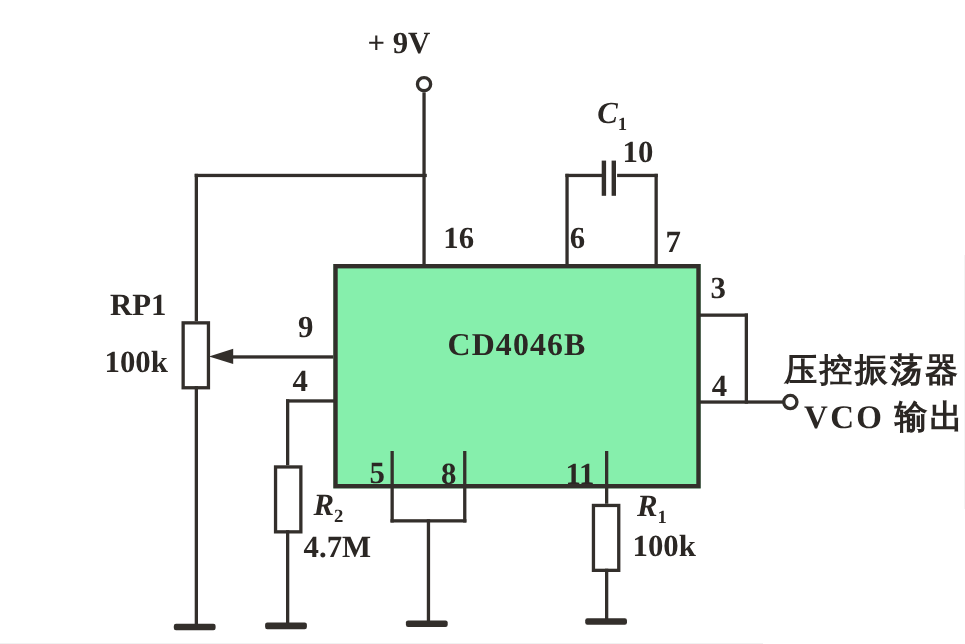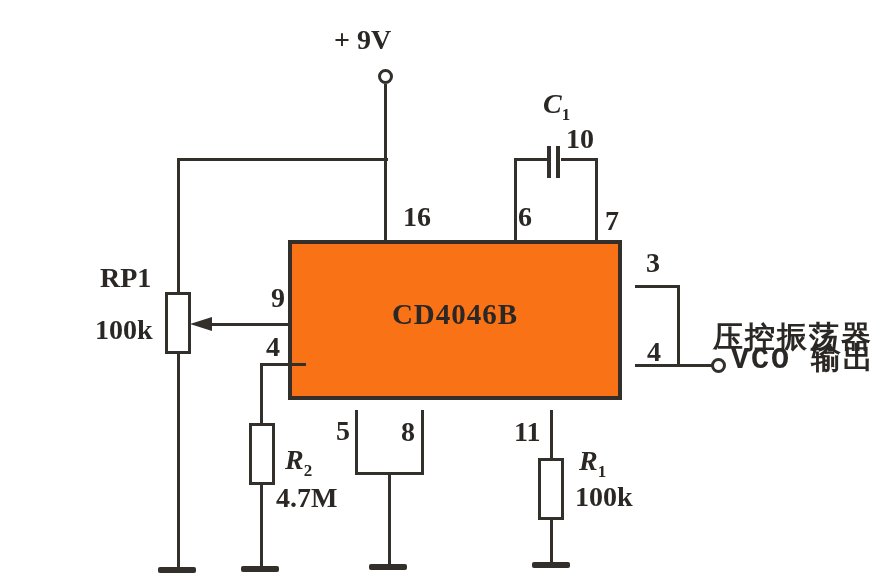--- a/index.html
+++ b/index.html
@@ -12,22 +12,22 @@
     position:relative;
     width:877px;height:585px;
     background:var(--bg);
     font-family:"Liberation Serif", serif;
     color:var(--text);
     overflow:hidden;
   }
   .wire{position:absolute;background:var(--line);}
   .comp{position:absolute;background:#fff;border:3px solid var(--line);}
   .ic{
-    position:absolute;left:288px;top:240px;width:334px;height:160px;
-    border:4px solid var(--line);box-sizing:border-box;background:#f97316;
+    position:absolute;left:303px;top:240px;width:334px;height:204px;
+    border:4px solid var(--line);box-sizing:border-box;background:#86efac;
   }
   .ic-label{
     position:absolute;left:0;right:0;top:56px;text-align:center;
     font-weight:bold;font-size:29px;line-height:1;letter-spacing:1px;
   }
   .lbl{
     position:absolute;font-weight:bold;font-size:28px;line-height:1;
     white-space:nowrap;color:var(--text);
   }
   .lbl sub{font-size:17px;line-height:0;}
@@ -93,21 +93,21 @@
   <span class="lbl" style="left:518px;top:203px;">6</span>
   <span class="lbl" style="left:605px;top:207px;">7</span>
 
   <div class="wire" style="left:635px;top:285px;width:45px;height:3px;"></div>
   <div class="wire" style="left:677px;top:285px;width:3px;height:82px;"></div>
   <div class="wire" style="left:635px;top:364px;width:77px;height:3px;"></div>
   <div class="term" style="left:711px;top:358px;"></div>
   <span class="lbl" style="left:646px;top:249px;">3</span>
   <span class="lbl" style="left:647px;top:338px;">4</span>
   <span class="lbl cjk" style="left:713px;top:309px;margin-top:13px;">压控振荡器</span>
-  <span class="lbl cjk" style="left:731px;top:345px;font-family:Liberation Mono, monospace;">VCO 输出</span>
+  <span class="lbl cjk" style="left:731px;top:365px;">VCO 输出</span>
 
   <div class="wire" style="left:355px;top:410px;width:3px;height:65px;"></div>
   <div class="wire" style="left:421px;top:410px;width:3px;height:65px;"></div>
   <div class="wire" style="left:355px;top:472px;width:69px;height:3px;"></div>
   <div class="wire" style="left:388px;top:472px;width:3px;height:94px;"></div>
   <div class="ground" style="left:369px;top:564px;"></div>
   <span class="lbl" style="left:336px;top:417px;">5</span>
   <span class="lbl" style="left:401px;top:418px;">8</span>
 
   <div class="wire" style="left:550px;top:410px;width:3px;height:52px;"></div>

